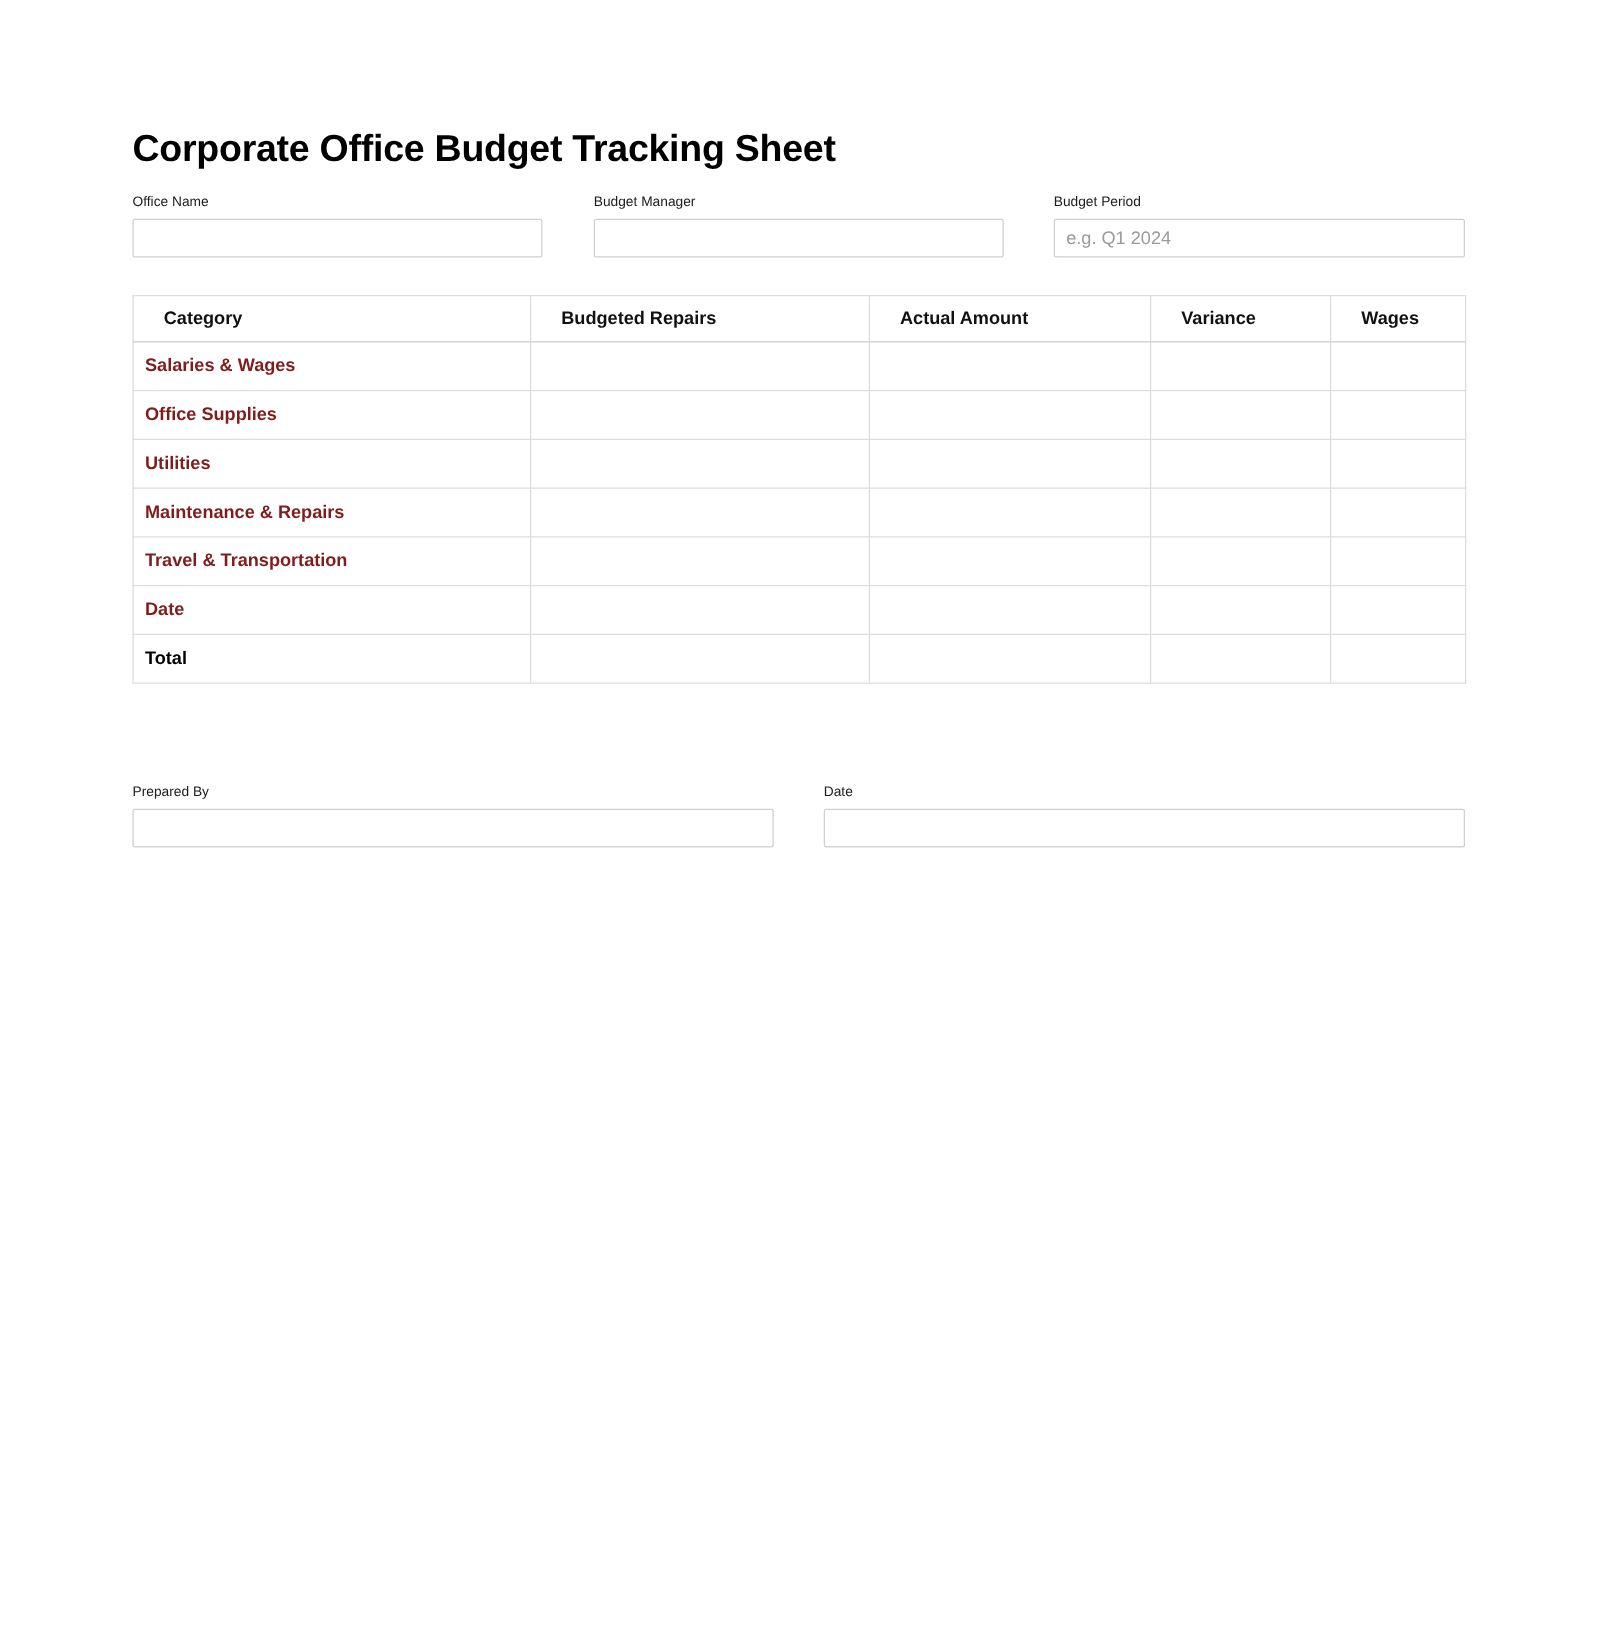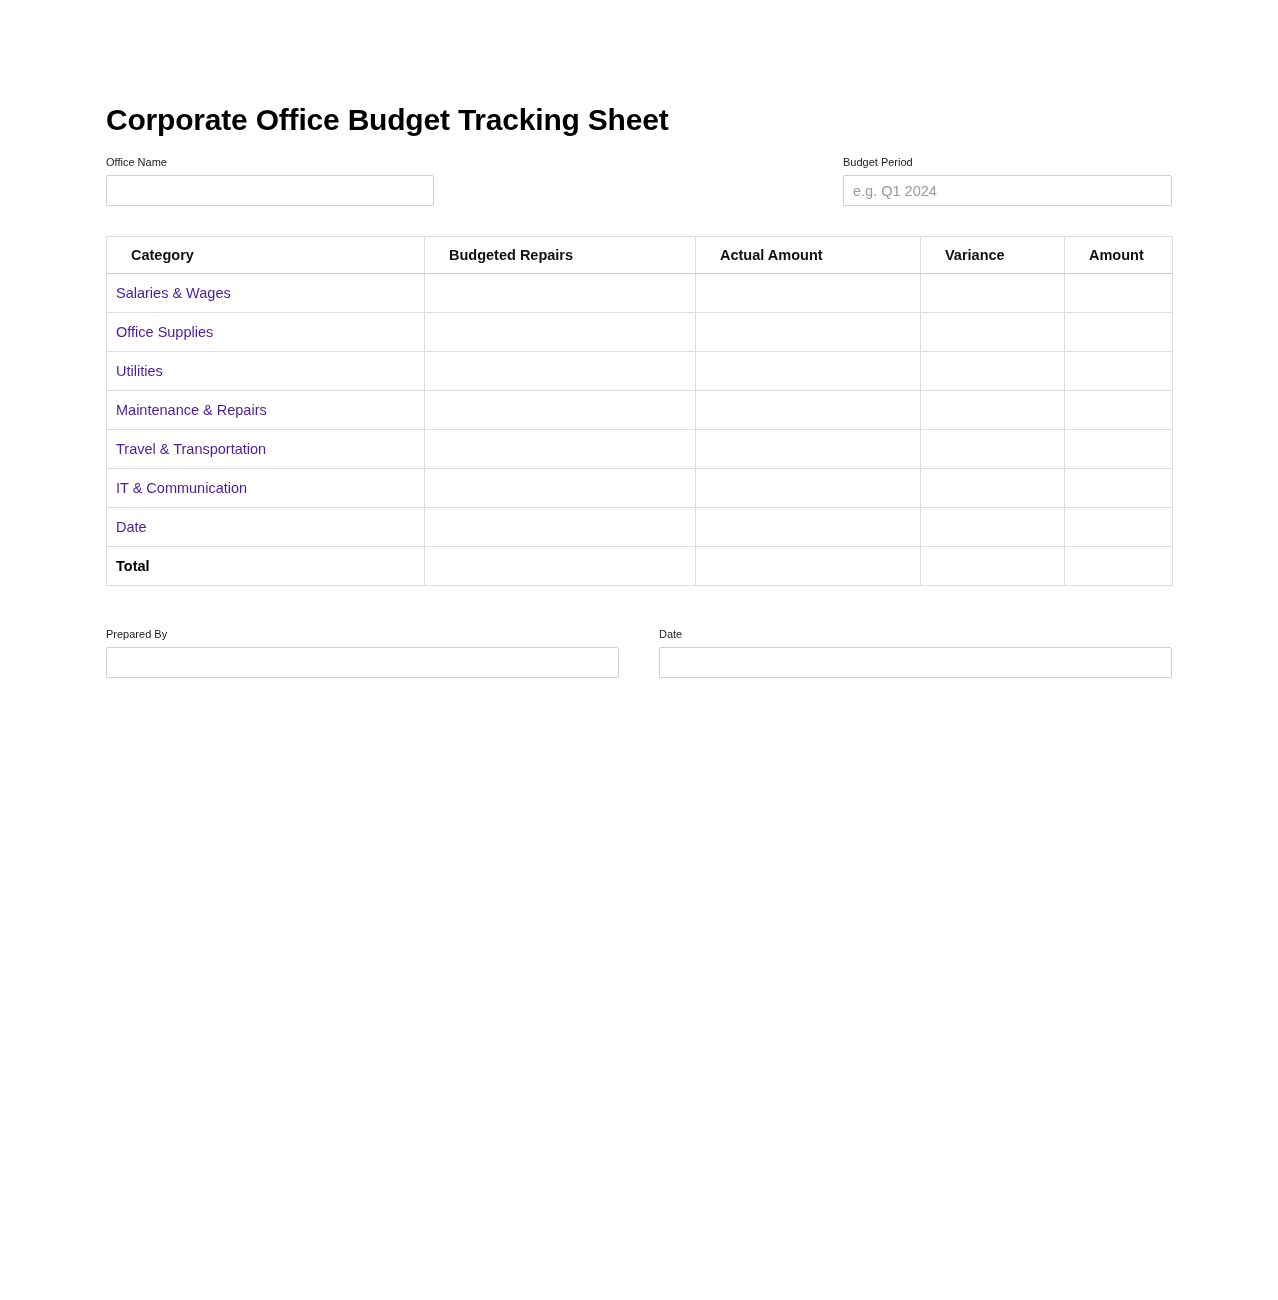--- a/index.html
+++ b/index.html
@@ -102,23 +102,23 @@
     font-weight: bold;
     color: #111111;
     padding: 0 0 0 24px;
     border-bottom: 1px solid #cccccc;
   }
   .budget-table tbody td {
     height: 38px;
   }
   .budget-table tbody td.cat-cell {
     font-size: 14.5px;
-    color: #4c1d95;
+    color: #7f1d1d;
     padding: 0 0 0 9px;
-    font-weight: normal;
+    font-weight: bold;
   }
   .budget-table tbody tr.total-row td.cat-cell {
     font-weight: bold;
     color: #000000;
   }
 
   
   col.c-category { width: 318px; }
   col.c-budgeted { width: 271px; }
   col.c-actual   { width: 225px; }
@@ -160,20 +160,24 @@
 
     <h1 class="sheet-title">Corporate Office Budget Tracking Sheet</h1>
 
     <div class="meta-row">
 
       <div class="field field-office">
         <label class="field-label">Office Name</label>
         <input class="field-input" type="text" placeholder="" style="">
       </div>
 
+      <div class="field field-manager">
+        <label class="field-label">Budget Manager</label>
+        <input class="field-input" type="text" placeholder="" style="">
+      </div>
 
       <div class="field field-period">
         <label class="field-label">Budget Period</label>
         <input class="field-input" type="text" placeholder="e.g. Q1 2024" style="">
       </div>
 
     </div>
 
     <table class="budget-table">
       <colgroup>
@@ -182,21 +186,21 @@
         <col class="c-actual">
         <col class="c-variance">
         <col class="c-notes">
       </colgroup>
       <thead>
         <tr>
           <th>Category</th>
           <th>Budgeted Repairs</th>
           <th>Actual Amount</th>
           <th>Variance</th>
-          <th>Amount</th>
+          <th>Wages</th>
         </tr>
       </thead>
       <tbody id="budget-table-body">
           <tr>
             <td class="cat-cell">Salaries &amp; Wages</td>
             <td>
               <input type="text" class="cell-input" style="">
             </td>
             <td>
               <input type="text" class="cell-input" style="">
@@ -262,35 +266,20 @@
               <input type="text" class="cell-input" style="">
             </td>
             <td>
               <input type="text" class="cell-input" style="">
             </td>
             <td>
               <input type="text" class="cell-input" style="">
             </td>
           </tr>
           <tr>
-            <td class="cat-cell">IT &amp; Communication</td>
-            <td>
-              <input type="text" class="cell-input" style="">
-            </td>
-            <td>
-              <input type="text" class="cell-input" style="">
-            </td>
-            <td>
-              <input type="text" class="cell-input" style="">
-            </td>
-            <td>
-              <input type="text" class="cell-input" style="">
-            </td>
-          </tr>
-          <tr>
             <td class="cat-cell">Date</td>
             <td>
               <input type="text" class="cell-input" style="">
             </td>
             <td>
               <input type="text" class="cell-input" style="">
             </td>
             <td>
               <input type="text" class="cell-input" style="">
             </td>

